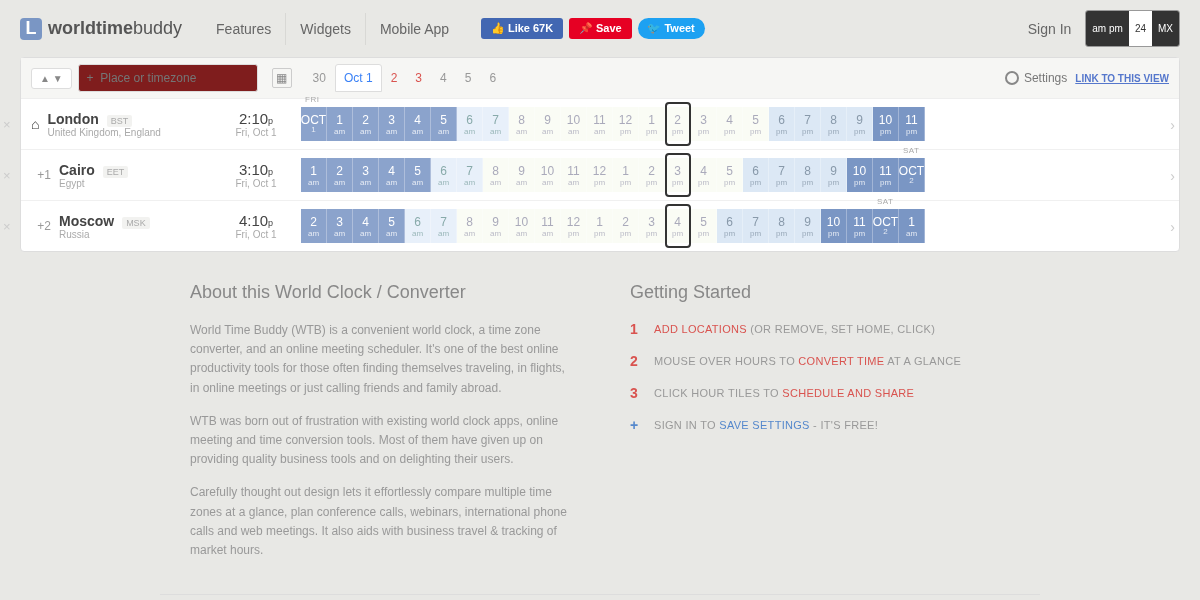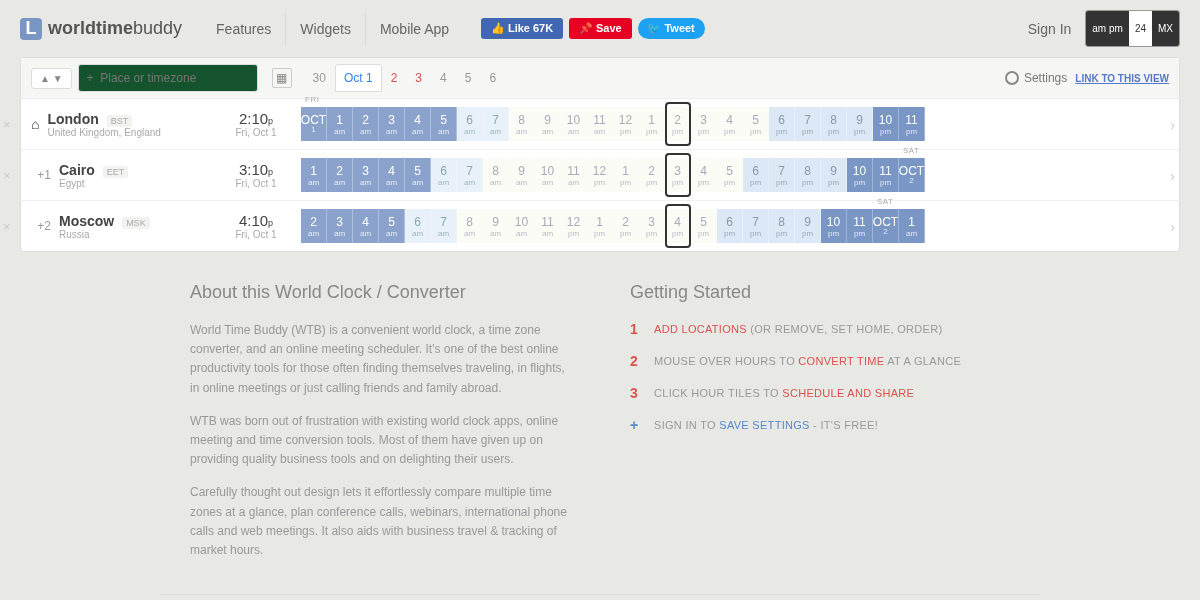--- a/index.html
+++ b/index.html
@@ -16,21 +16,21 @@
 .fb{background:#4267b2}.pin{background:#e60023}.tw{background:#1da1f2;border-radius:12px}
 .header-right{margin-left:auto;display:flex;align-items:center;gap:14px}
 .signin{color:#666;font-size:14px}
 .fmt{display:flex;border:1px solid #999;border-radius:3px;overflow:hidden}
 .fmt span{padding:12px 6px;font-size:10px;background:#333;color:#fff}
 .fmt span.active{background:#fff;color:#333}
 
 .panel{background:#fff;margin:0 20px;border:1px solid #ddd;border-radius:4px}
 .toolbar{display:flex;align-items:center;padding:6px 10px;border-bottom:1px solid #eee;gap:6px;background:#f6f6f4}
 .sortbtn{padding:4px 8px;background:#fff;border:1px solid #ddd;border-radius:3px;font-size:10px;color:#888}
-.place-input{flex:0 0 180px;padding:6px 8px;border:1px solid #ddd;border-radius:3px;font-size:12px;color:#aaa;background:#14532d}
+.place-input{flex:0 0 180px;padding:6px 8px;border:1px solid #ddd;border-radius:3px;font-size:12px;color:#aaa;background:#7f1d1d}
 .cal-icon{width:20px;height:20px;border:1px solid #ccc;border-radius:2px;margin-left:8px;display:flex;align-items:center;justify-content:center}
 .dates{display:flex;gap:0;margin-left:6px}
 .dates span{padding:6px 8px;font-size:12px;color:#999;border:1px solid transparent}
 .dates span.d30{color:#999}
 .dates span.active{border:1px solid #ddd;border-radius:3px 3px 0 0;background:#fff;color:#3b82f6}
 .dates span.red{color:#d9534f}
 .toolbar-right{margin-left:auto;display:flex;align-items:center;gap:8px}
 .settings{display:flex;align-items:center;gap:5px;color:#777;font-size:12px}
 .gear{width:14px;height:14px;border:2px solid #888;border-radius:50%}
 .linkview{color:#5577cc;font-size:10px;text-decoration:underline;font-weight:bold}
@@ -480,21 +480,21 @@
   <div class="col">
    <h2>About this World Clock / Converter</h2>
    <p>World Time Buddy (WTB) is a convenient world clock, a time zone converter, and an online meeting scheduler. It's one of the best online productivity tools for those often finding themselves traveling, in flights, in online meetings or just calling friends and family abroad.</p>
    <p>WTB was born out of frustration with existing world clock apps, online meeting and time conversion tools. Most of them have given up on providing quality business tools and on delighting their users.</p>
    <p>Carefully thought out design lets it effortlessly compare multiple time zones at a glance, plan conference calls, webinars, international phone calls and web meetings. It also aids with business travel &amp; tracking of market hours.</p>
   </div>
   <div class="col">
    <h2>Getting Started</h2>
    <div class="step">
           <span class="num">1</span>
-          <span class="txt"><span class="hl">ADD LOCATIONS </span><span>(OR REMOVE, SET HOME, ORDER)</span></span>
+          <span class="txt"><span class="hl">ADD LOCATIONS </span><span>(OR REMOVE, SET HOME, CLICK)</span></span>
         </div>
    <div class="step">
           <span class="num">2</span>
           <span class="txt"><span>MOUSE OVER HOURS TO </span><span class="hl">CONVERT TIME</span><span> AT A GLANCE</span></span>
         </div>
    <div class="step">
           <span class="num">3</span>
           <span class="txt"><span>CLICK HOUR TILES TO </span><span class="hl">SCHEDULE AND SHARE</span></span>
         </div>
    <div class="step">

